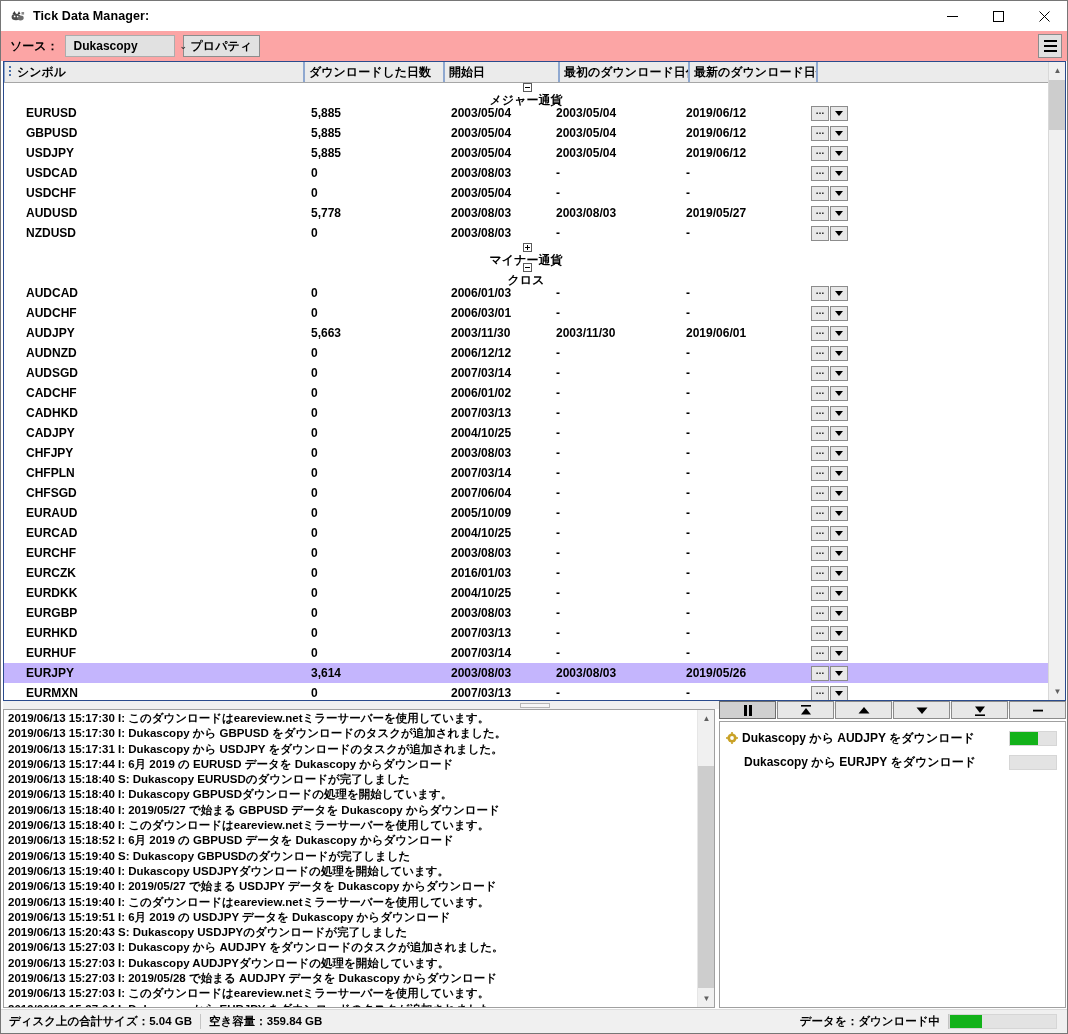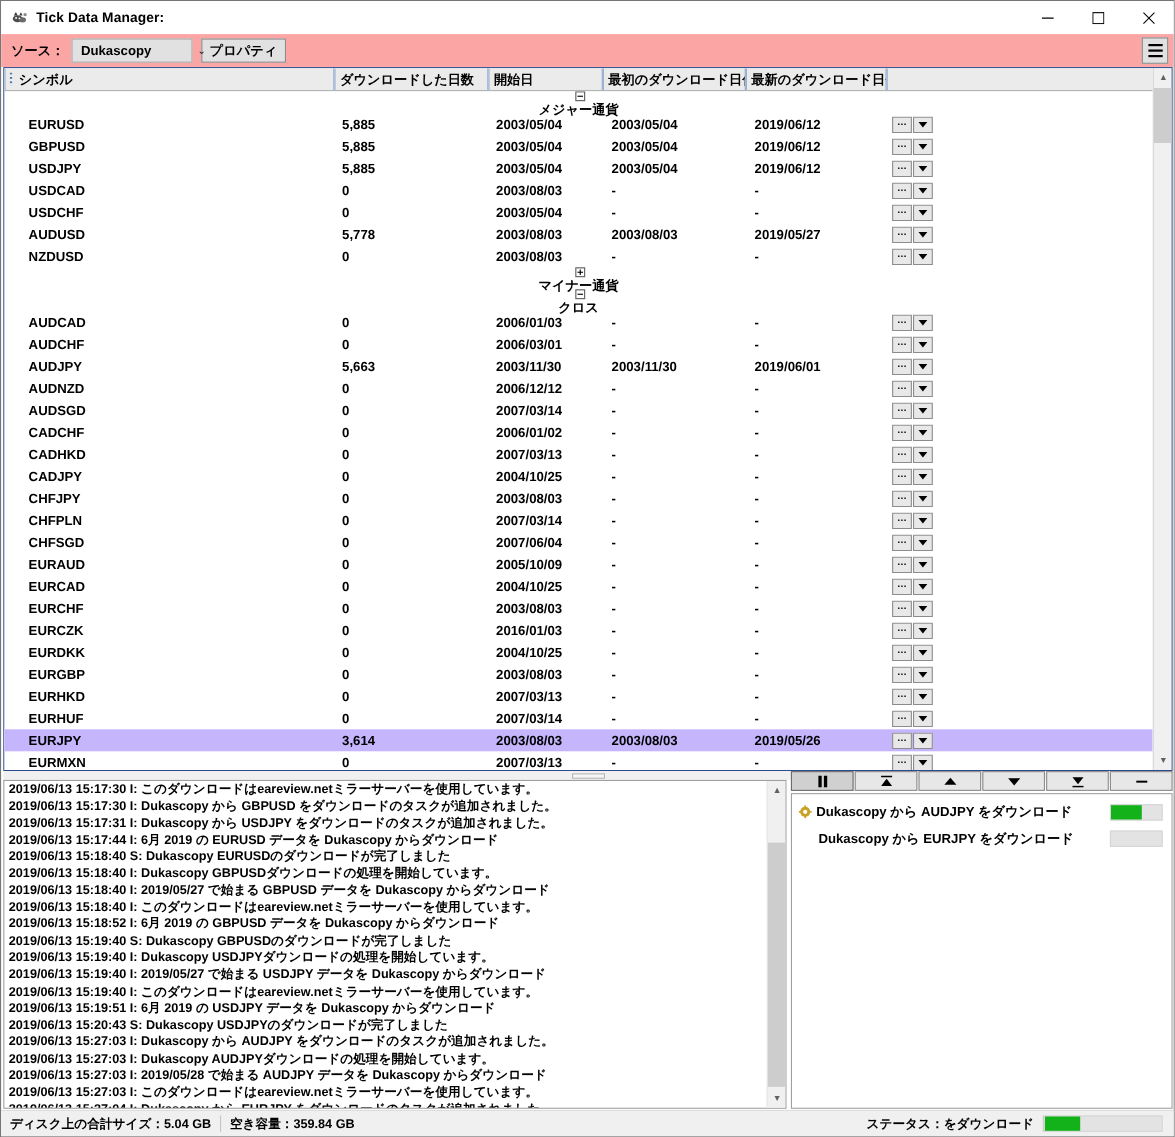--- a/index.html
+++ b/index.html
@@ -133,21 +133,21 @@
     white-space: nowrap;
     overflow: hidden;
   }
   .gh::before{
     content:"";
     position:absolute; left:0; top:0; bottom:0;
     width:1px; background:#8fa8d0;
   }
   .gh.c0 { width: 300px; padding-left: 13px; }
   .gh.c1 { width: 140px; }
-  .gh.c2 { width: 104px; }
+  .gh.c2 { width: 115px; }
   .gh.c3 { width: 130px; }
   .gh.c4 { width: 128px; }
   .gh.c5 { width: 42px; border-right: none; }
   .gh.c0 .dots {
     position: absolute; left: 5px; top: 4px;
     width: 2px; height: 12px;
     background:
       linear-gradient(to bottom,#4a6fa8 0 2px, transparent 2px 4px) repeat-y;
     background-size: 2px 4px;
   }
@@ -923,20 +923,20 @@
           <span class="fill" style="width: 0%;"></span>
         </span>
       </div>
     </div>
 
   <div class="statusbar">
     <div class="sb-seg">ディスク上の合計サイズ：5.04 GB</div>
     <div class="sb-div"></div>
     <div class="sb-seg">空き容量：359.84 GB</div>
     <div class="sb-spacer"></div>
-    <div class="sb-seg">ステータス：をダウンロード</div>
+    <div class="sb-seg">データを：ダウンロード中</div>
     <div class="sb-div"></div>
     <div class="sb-bar">
       <div class="fill" id="sb-fill" style="width: 30%;"></div>
     </div>
   </div>
 
 </div>
 
 </body></html>

